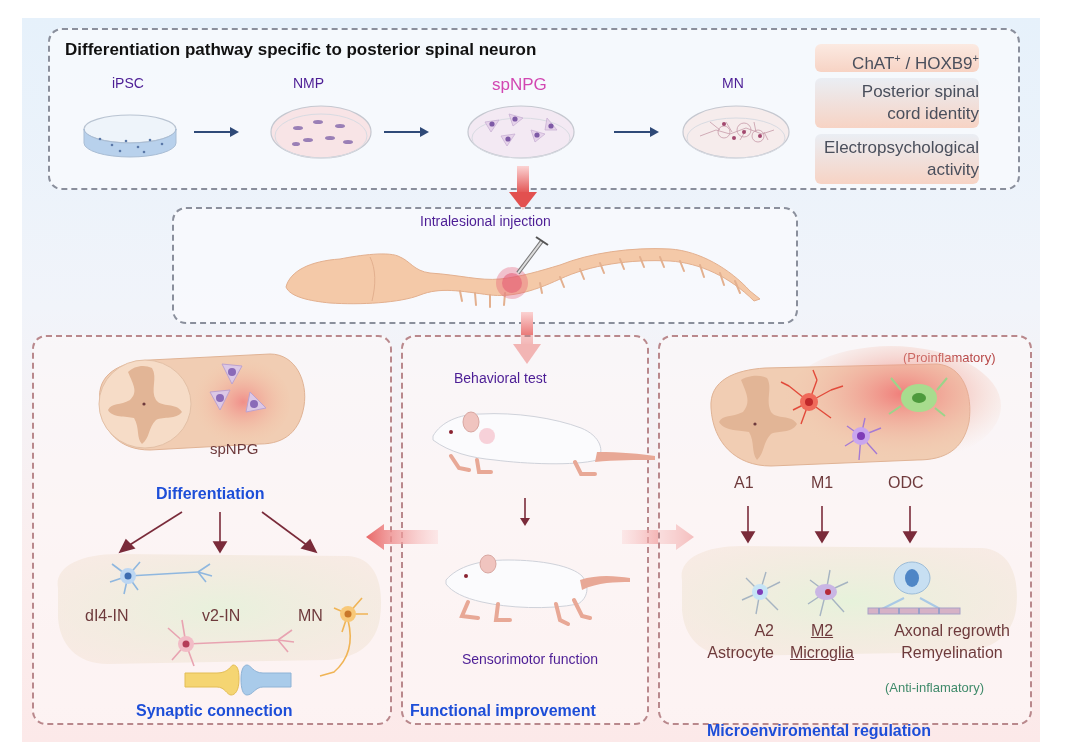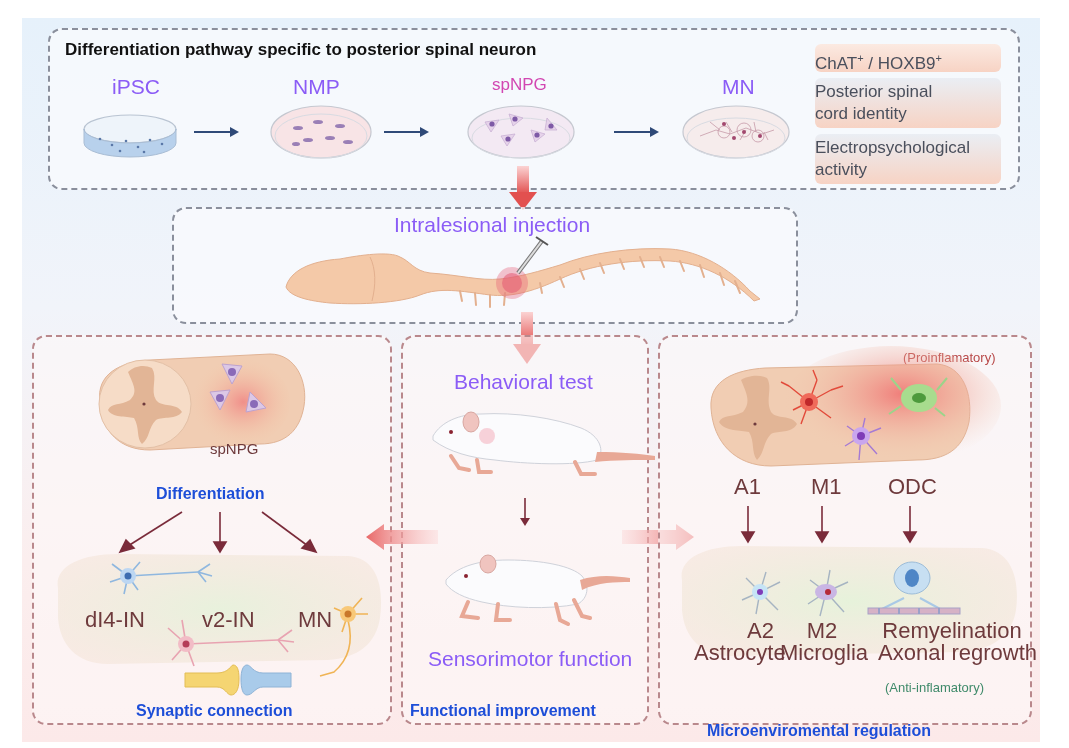--- a/index.html
+++ b/index.html
@@ -18,31 +18,31 @@
   .dash-box.rose { border-color: #b9888c; background: rgba(253, 248, 248, 0.6); }
 
   .box-top { left: 48px; top: 28px; width: 972px; height: 162px; }
   .box-mid { left: 172px; top: 207px; width: 626px; height: 117px; }
   .box-left { left: 32px; top: 335px; width: 360px; height: 390px; }
   .box-center { left: 401px; top: 335px; width: 248px; height: 390px; }
   .box-right { left: 658px; top: 335px; width: 374px; height: 390px; }
 
   .txt { position: absolute; white-space: nowrap; }
   .title-bold { font-weight: bold; color: #111; font-size: 17px; }
-  .label-slate { color: #8b5cf6; font-size: 21px; }
+  .label-slate { color: #4c1d95; font-size: 14px; }
   .label-magenta { color: #d247b2; font-size: 17px; }
-  .label-brown { color: #6e3a3c; font-size: 22px; }
+  .label-brown { color: #6e3a3c; font-size: 16px; }
   .label-red { color: #b84848; font-size: 13px; }
   .label-green { color: #3f8a6a; font-size: 13px; }
   .heading { font-weight: bold; color: #1d4ed8; font-size: 16px; }
 
   .prop-pill {
-    position: absolute; left: 815px; width: 186px;
+    position: absolute; left: 815px; width: 164px;
     background: linear-gradient(to bottom, #fbeae2, #f7d3c4);
-    border-radius: 6px; color: #4a4f5c; font-size: 17px; text-align: left; line-height: 22px;
+    border-radius: 6px; color: #4a4f5c; font-size: 17px; text-align: right; line-height: 22px;
   }
 
   svg { position: absolute; overflow: visible; }
 </style>
 </head>
 <body>
 
 <div class="bg-panel"></div>
 
 <div class="dash-box box-top"></div>
@@ -146,21 +146,21 @@
       <linearGradient id="gd1" x1="0" y1="0" x2="0" y2="1">
         <stop offset="0" stop-color="#fbd3d3"></stop>
         <stop offset="1" stop-color="#e2504f"></stop>
       </linearGradient>
     </defs>
   <rect x="9" y="0" width="12" height="28" fill="url(#gd1)"></rect>
     <polygon points="1,26 29,26 15,44" fill="#e2504f"></polygon>
 </svg>
 
 <div class="dash-box box-mid"></div>
-<div class="txt label-slate" style="left:394px; top:213px;">Intralesional injection</div>
+<div class="txt label-slate" style="left:420px; top:213px;">Intralesional injection</div>
 
 <svg style="left:280px; top:235px;" width="500" height="80">
   <path d="M6 52 C10 36 30 26 60 24 C80 20 110 16 120 22 C130 26 134 36 150 38 C180 40 200 46 220 44 C240 42 260 36 280 30 C310 18 350 12 390 14 C420 16 450 34 470 56 L480 64 L474 66 C450 42 420 28 390 26 C350 24 310 30 280 44 C250 58 230 62 210 60 C180 56 160 52 140 60 C120 68 80 70 50 68 C30 66 10 62 6 52 Z" fill="#f4c9a8" stroke="#e3b08f" stroke-width="1"></path>
   <path d="M90 22 C96 34 96 50 92 66" stroke="#e3b08f" fill="none"></path>
   <g stroke="#e3b08f" stroke-width="2" stroke-linecap="round">
     <line x1="180" y1="56" x2="182" y2="66"></line>
       <line x1="195" y1="58" x2="196" y2="70"></line>
       <line x1="210" y1="60" x2="210" y2="72"></line>
     <line x1="225" y1="58" x2="224" y2="70"></line>
       <line x1="260" y1="48" x2="262" y2="58"></line>
@@ -394,22 +394,22 @@
         <rect x="226" y="68" width="2" height="6"></rect>
         <rect x="246" y="68" width="2" height="6"></rect>
         <rect x="266" y="68" width="2" height="6"></rect>
       </g>
   </g>
 </svg>
 <div class="txt label-brown" style="left:694px; top:620px; width:80px; text-align:right; line-height:22px;">
   <div>A2</div>
   <div>Astrocyte</div>
 </div>
-<div class="txt label-brown" style="left:780px; top:620px; width:84px; text-align:center; line-height:22px;">
+<div class="txt label-brown" style="left:780px; top:620px; width:84px; text-align:center; line-height:22px;text-decoration:underline;">
   <div>M2</div>
   <div>Microglia</div>
 </div>
 <div class="txt label-brown" style="left:878px; top:620px; width:148px; text-align:center; line-height:22px;">
+  <div>Axonal regrowth</div>
   <div>Remyelination</div>
-  <div>Axonal regrowth</div>
 </div>
 <div class="txt label-green" style="left:885px; top:680px;">(Anti-inflamatory)</div>
 <div class="txt heading" style="left:707px; top:722px;">Microenviromental regulation</div>
 
 </body></html>

